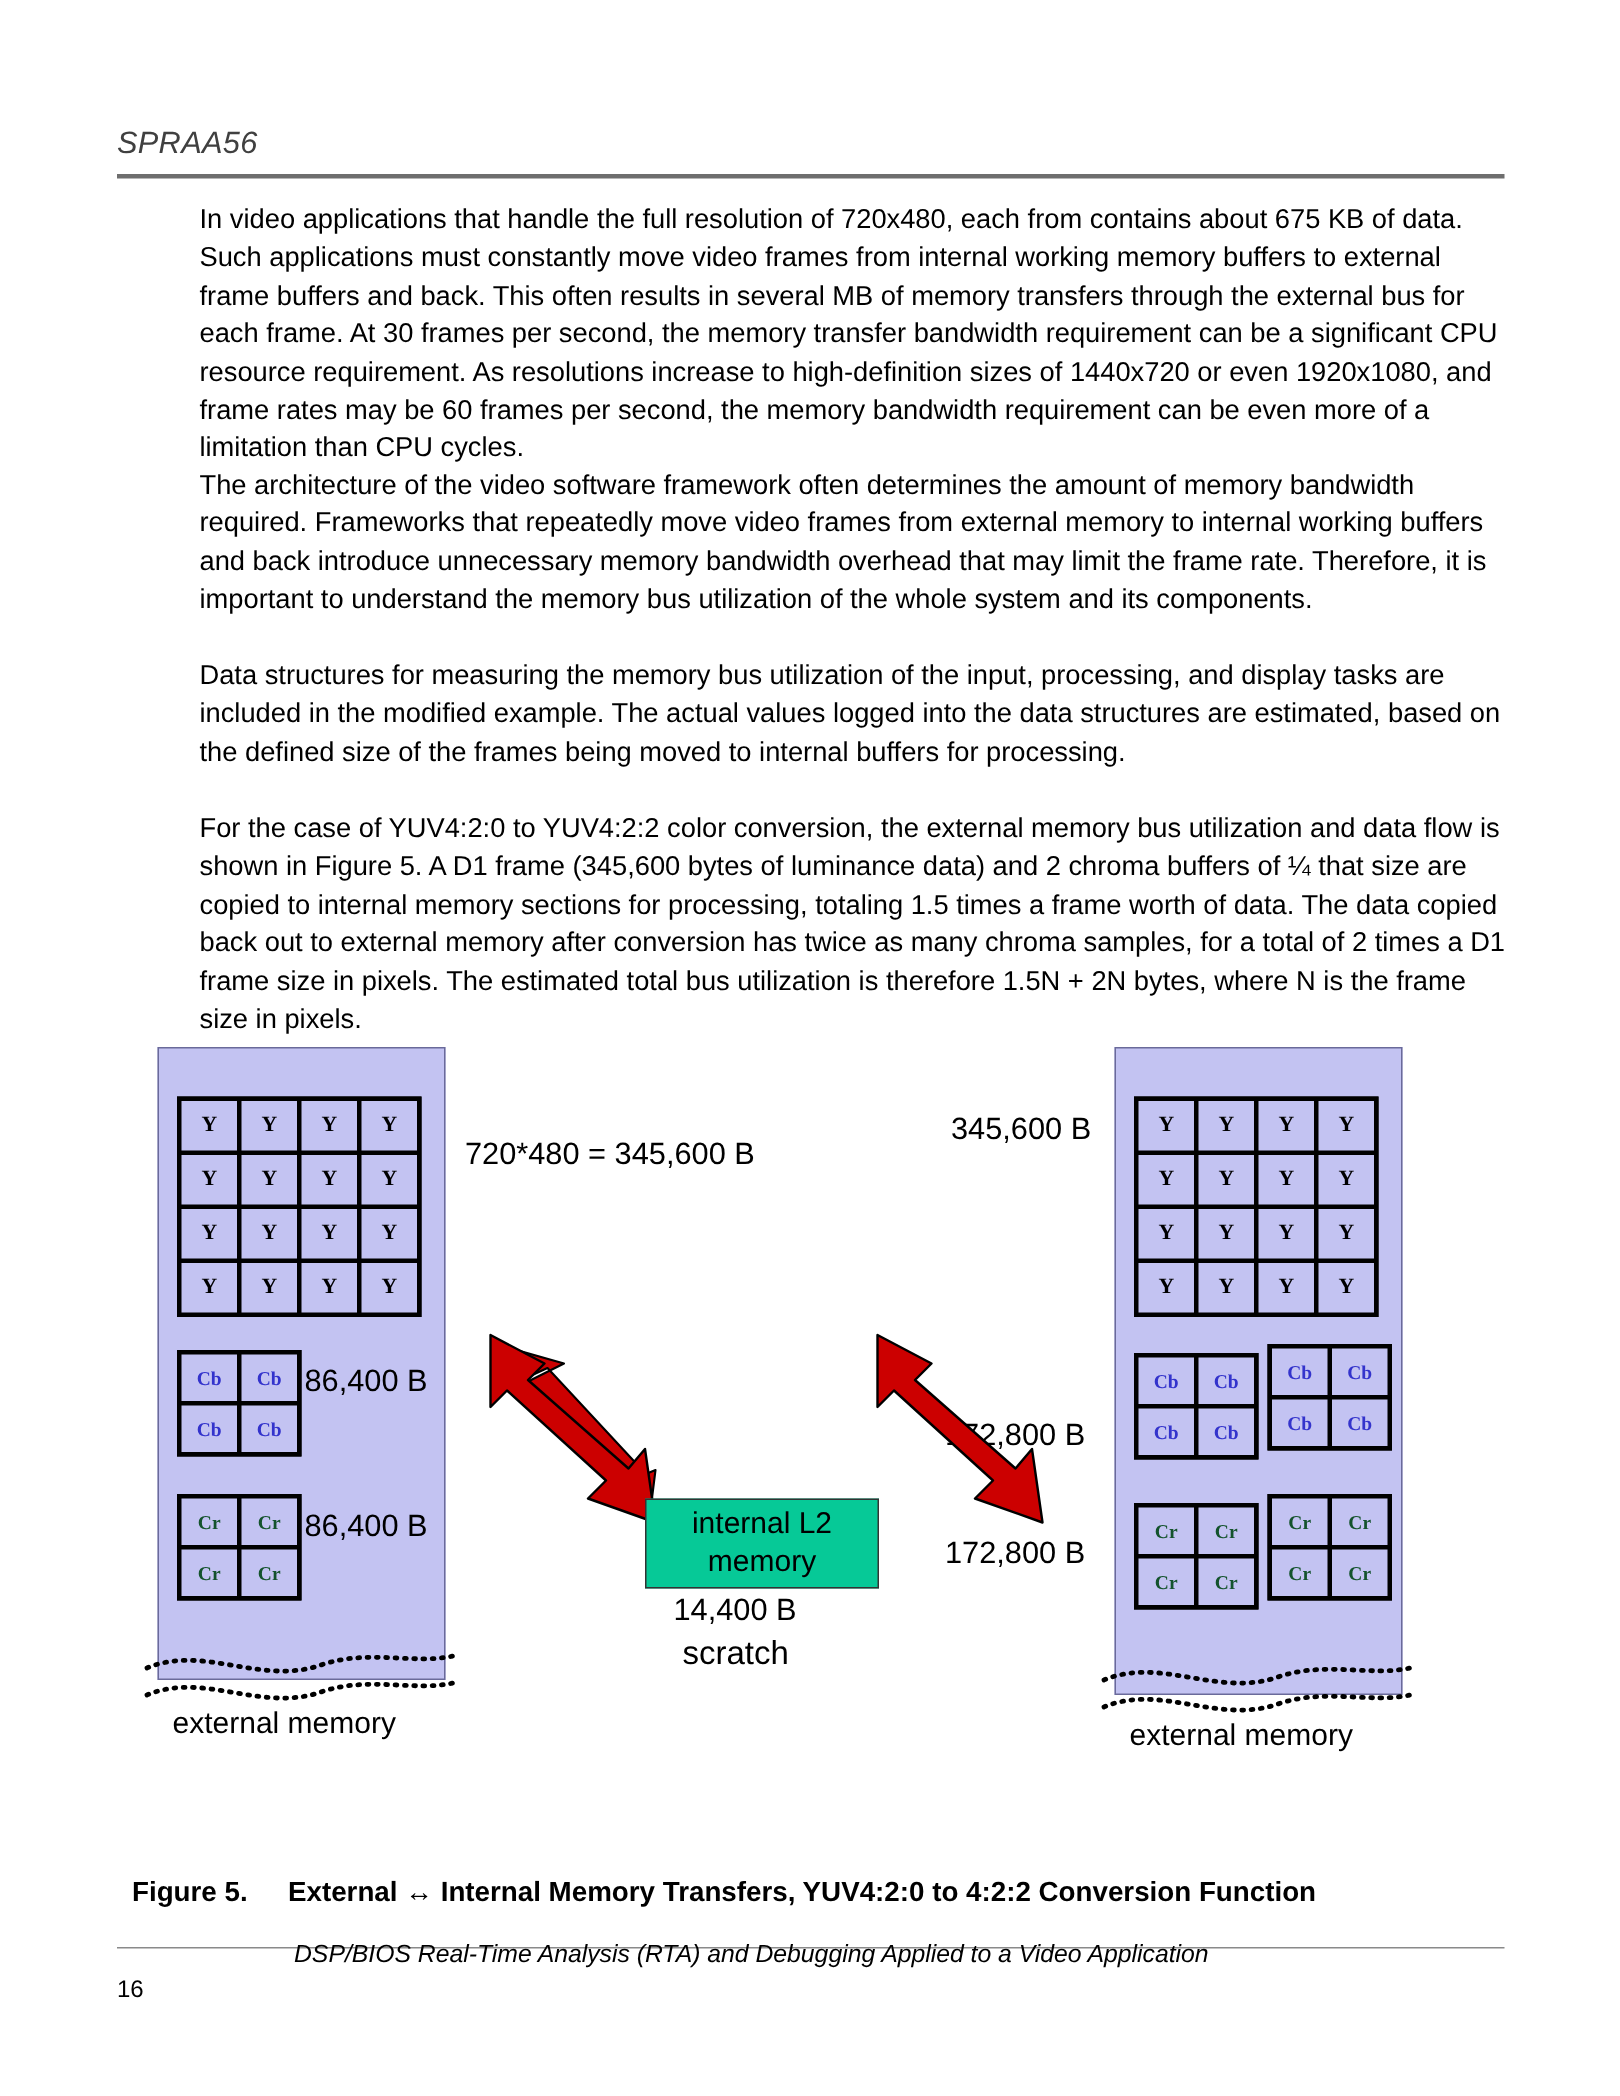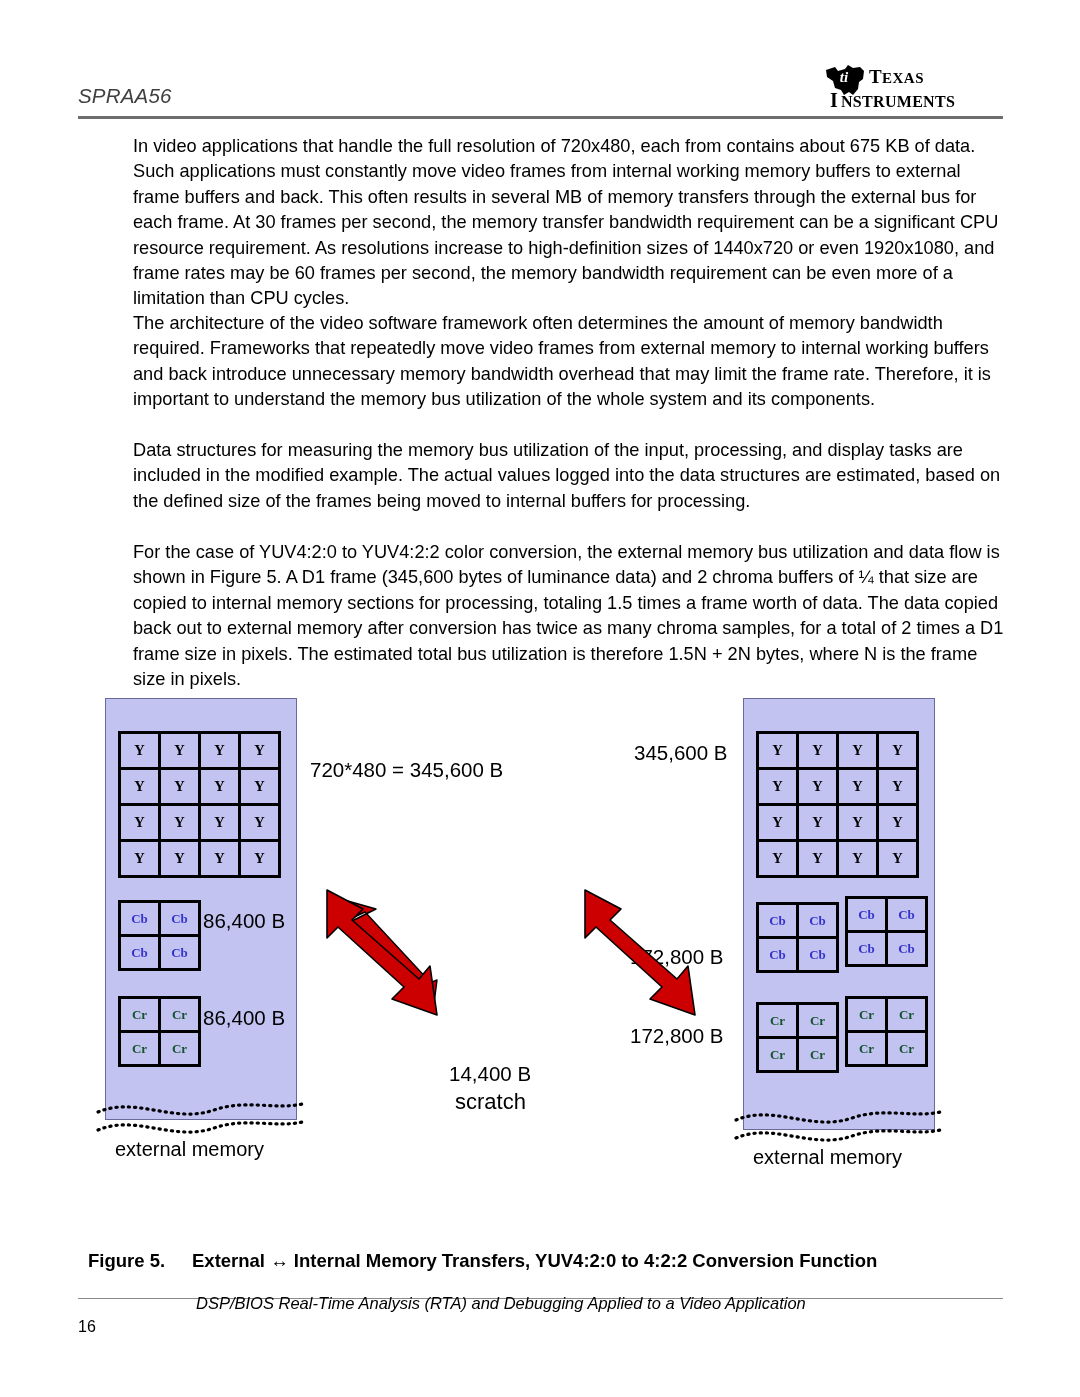--- a/index.html
+++ b/index.html
@@ -230,35 +230,20 @@
     color: #000;
     white-space: nowrap;
   }
 </style>
 </head>
 <body>
 
 <div class="header">
   <div class="doc-id">SPRAA56</div>
 
-  <div class="ti-logo">
-    <svg viewBox="0 0 200 52" width="200" height="52" xmlns="http://www.w3.org/2000/svg">
-
-      <g>
-        <path d="M4 8 L13 5 L16 9 L23 7 L26 3 L31 6 L38 5 L42 9 L41 17 L37 20 L36 27 L31 33 L27 30 L22 33 L19 28 L13 26 L11 19 L5 15 Z" fill="#000000"></path>
-        <text x="22" y="20" font-family="&quot;Liberation Serif&quot;, serif" font-size="15" font-style="italic" font-weight="bold" fill="#ffffff" text-anchor="middle">ti</text>
-      </g>
-
-      <text x="47" y="21" font-family="&quot;Liberation Serif&quot;, serif" font-size="19" font-weight="bold" fill="#000000" letter-spacing="0.5">T</text>
-      <text x="60" y="21" font-family="&quot;Liberation Serif&quot;, serif" font-size="15" font-weight="bold" fill="#000000" letter-spacing="0.5">EXAS</text>
-
-      <text x="8" y="45" font-family="&quot;Liberation Serif&quot;, serif" font-size="20" font-weight="bold" fill="#000000" letter-spacing="0.3">I</text>
-      <text x="19" y="45" font-family="&quot;Liberation Serif&quot;, serif" font-size="16" font-weight="bold" fill="#000000" letter-spacing="0.3">NSTRUMENTS</text>
-    </svg>
-  </div>
 
   <div class="header-rule"></div>
 </div>
 
 <div class="para" id="p1">In video applications that handle the full resolution of 720x480, each from contains about 675 KB of data. Such applications must constantly move video frames from internal working memory buffers to external frame buffers and back. This often results in several MB of memory transfers through the external bus for each frame. At 30 frames per second, the memory transfer bandwidth requirement can be a significant CPU resource requirement. As resolutions increase to high-definition sizes of 1440x720 or even 1920x1080, and frame rates may be 60 frames per second, the memory bandwidth requirement can be even more of a limitation than CPU cycles.</div>
 <div class="para" id="p2">The architecture of the video software framework often determines the amount of memory bandwidth required. Frameworks that repeatedly move video frames from external memory to internal working buffers and back introduce unnecessary memory bandwidth overhead that may limit the frame rate. Therefore, it is important to understand the memory bus utilization of the whole system and its components.</div>
 <div class="para" id="p3">Data structures for measuring the memory bus utilization of the input, processing, and display tasks are included in the modified example. The actual values logged into the data structures are estimated, based on the defined size of the frames being moved to internal buffers for processing.</div>
 <div class="para" id="p4">For the case of YUV4:2:0 to YUV4:2:2 color conversion, the external memory bus utilization and data flow is shown in Figure 5. A D1 frame (345,600 bytes of luminance data) and 2 chroma buffers of ¼ that size are copied to internal memory sections for processing, totaling 1.5 times a frame worth of data. The data copied back out to external memory after conversion has twice as many chroma samples, for a total of 2 times a D1 frame size in pixels. The estimated total bus utilization is therefore 1.5N + 2N bytes, where N is the frame size in pixels.</div>
 
 <div class="figure">
@@ -371,20 +356,24 @@
   <svg class="arrow-svg" viewBox="0 0 1080 500" xmlns="http://www.w3.org/2000/svg">
 
     <g>
       <path d="M330 206 L339 234 L365 222 L430 292 L404 301 L433 322 L437 290 L415 299 L352 231 L376 219 Z" fill="#cc0000" stroke="#000" stroke-width="1.4" stroke-linejoin="round" transform="translate(0,0)"></path>
     </g>
 
     <polygon points="327,200 363,219 352,230 419,289 430,276 437,325 392,309 404,297 338,237 327,248" fill="#cc0000" stroke="#000" stroke-width="1.6" stroke-linejoin="round"></polygon>
     <polygon points="687,200 651,219 662,230 595,289 584,276 577,325 622,309 610,297 676,237 687,248" fill="#cc0000" stroke="#000" stroke-width="1.6" stroke-linejoin="round" transform="translate(1272,0) scale(-1,1)"></polygon>
   </svg>
 
+  <div class="l2-box">
+    <span>internal L2</span>
+    <span>memory</span>
+  </div>
   <div class="scratch-size">14,400 B</div>
   <div class="scratch-word">scratch</div>
 </div>
 
 <div class="caption">
   <span class="cap-num">Figure 5.</span><span>External ↔ Internal Memory Transfers, YUV4:2:0 to 4:2:2 Conversion Function</span>
 </div>
 
 <div class="footer-rule"></div>
 <div class="page-num">16</div>

